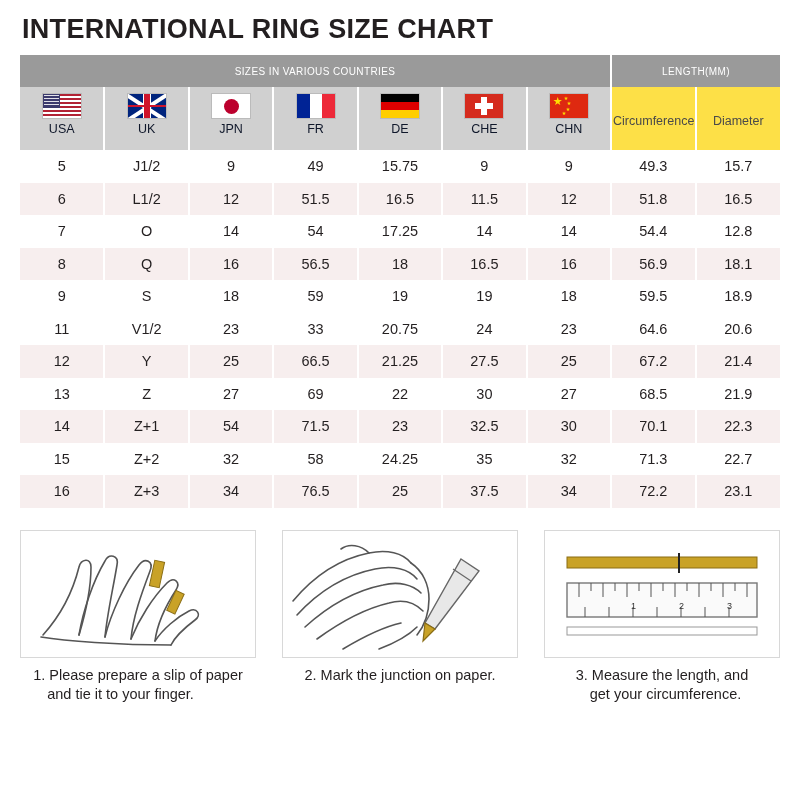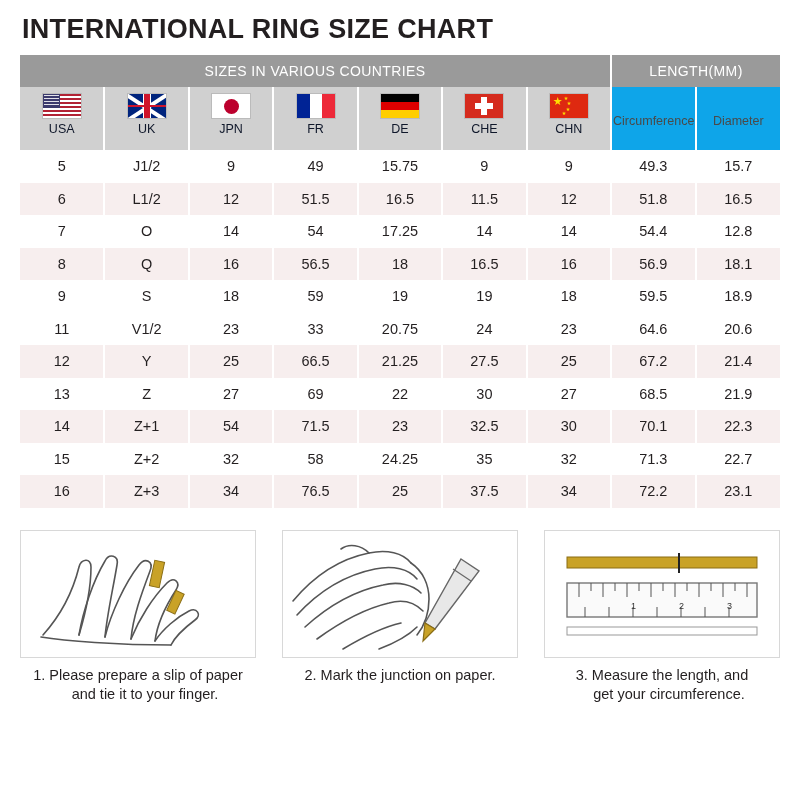--- a/index.html
+++ b/index.html
@@ -32,33 +32,33 @@
     table-layout: fixed;
   }
   table.chart td, table.chart th {
     text-align: center;
     vertical-align: middle;
     font-weight: normal;
   }
   .hdr-group {
     background: #9a9a9a;
     color: #ffffff;
-    font-size: 14px;
+    font-size: 10px;
     height: 32px;
     letter-spacing: 0.4px;
     border-right: 2px solid #ffffff;
   }
   .hdr-group.last { border-right: none; }
   .flag-row td {
     background: #d0d0d0;
     height: 56px;
     padding-top: 6px;
     border-right: 2px solid #ffffff;
   }
-  .flag-row td.lenhdr { background: #0ea5e9; }
+  .flag-row td.lenhdr { background: #fde047; }
   .flag-row td.last { border-right: none; }
   .flagwrap {
     display: flex;
     flex-direction: column;
     align-items: center;
     justify-content: flex-start;
     height: 100%;
   }
   .flag {
     width: 40px;
@@ -143,21 +143,21 @@
     width: 236px;
     height: 128px;
     border: 1px solid #d8d8d8;
     background: #ffffff;
     position: relative;
     overflow: hidden;
   }
   .stepcap {
     font-size: 14.5px;
     line-height: 19px;
-    text-align: center;
+    text-align: left;
     margin-top: 8px;
     color: #231f20;
   }
   .stepcap .l2 { display: block; padding-left: 14px; }
 </style>
 </head>
 <body>
 
 <div class="page">
 

